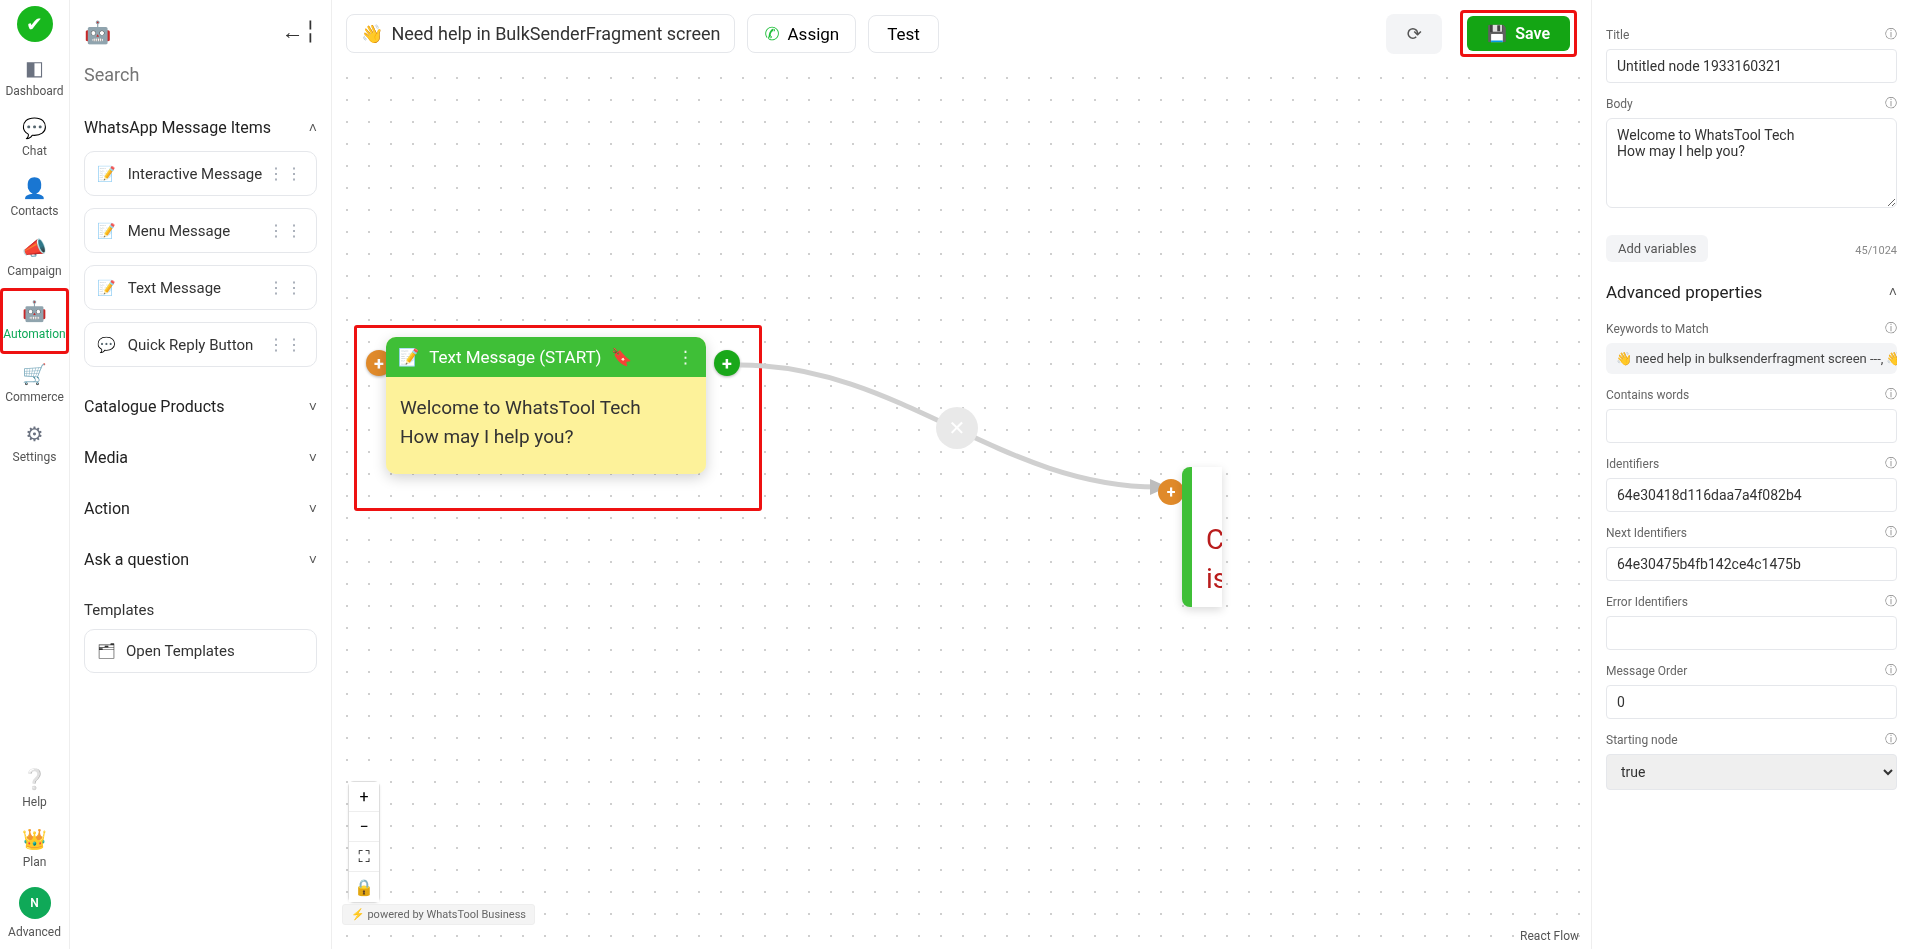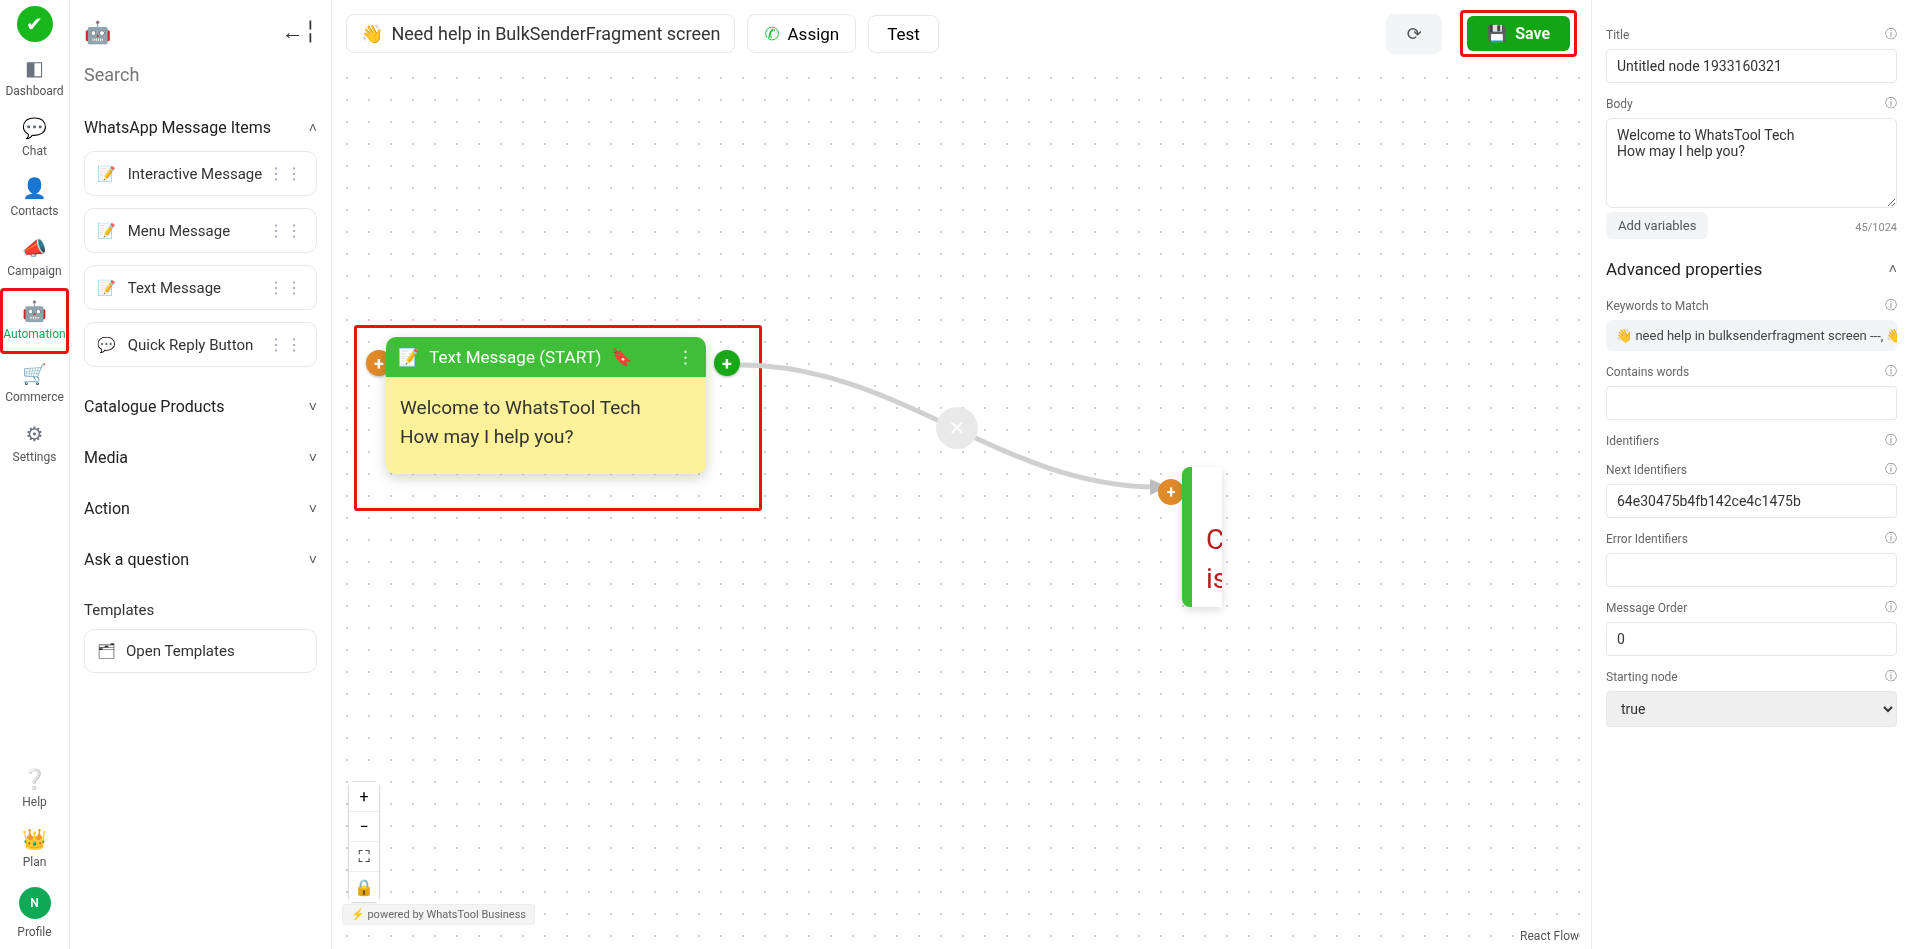--- a/index.html
+++ b/index.html
@@ -66,21 +66,21 @@
   .rnode .txt { position:absolute; left:14px; top:53px; font-size:28px; color:#b91c1c; line-height:1.4;}
 
   
   .props { width:320px; border-left:1px solid #eee; padding:14px 14px 20px; overflow:auto;}
   .p-label { font-size:12px; color:#666; display:flex; align-items:center; justify-content:space-between; margin:12px 0 6px;}
   .info-ic { color:#888; font-size:12px; cursor:default;}
   .p-input { width:100%; border:1px solid #e5e7eb; border-radius:4px; padding:8px 10px; font-size:14px; color:#333;}
   .p-textarea { width:100%; border:1px solid #e5e7eb; border-radius:6px; padding:8px 10px; font-size:14px; color:#333; height:90px; resize:vertical; white-space:pre-line;}
   .counter { text-align:right; font-size:11px; color:#888; margin-top:4px;}
   .addvar { background:#f3f4f6; border:none; border-radius:6px; padding:6px 12px; font-size:13px; cursor:pointer; color:#555;}
-  .varline { display:flex; align-items:center; gap:6px; margin-top:0;}
+  .varline { display:flex; align-items:center; gap:6px; margin-top:23px;}
   .adv-head { display:flex; align-items:center; justify-content:space-between; font-size:17px; color:#222; padding:20px 0 6px; cursor:pointer;}
   .kw-pill { background:#f3f4f6; border-radius:6px; padding:8px 10px; font-size:13px; color:#444; white-space:nowrap; overflow:hidden;}
   select.p-input { appearance:auto; }
 
   .ic { display:inline-block; }
 </style>
 </head>
 <body>
 
 <div class="app">
@@ -90,21 +90,21 @@
     <div class="navitem"><span class="ni-ic">◧</span><span>Dashboard</span></div>
     <div class="navitem"><span class="ni-ic">💬</span><span>Chat</span></div>
     <div class="navitem"><span class="ni-ic">👤</span><span>Contacts</span></div>
     <div class="navitem"><span class="ni-ic">📣</span><span>Campaign</span></div>
     <div class="navitem active highlight"><span class="ni-ic">🤖</span><span>Automation</span></div>
     <div class="navitem"><span class="ni-ic">🛒</span><span>Commerce</span></div>
     <div class="navitem"><span class="ni-ic">⚙</span><span>Settings</span></div>
     <div class="spacer"></div>
     <div class="navitem"><span class="ni-ic">❔</span><span>Help</span></div>
     <div class="navitem"><span class="ni-ic plan-ic">👑</span><span>Plan</span></div>
-    <div class="navitem"><span class="profile-ic">N</span><span style="display:block;margin-top:6px;">Profile</span></div>
+    <div class="navitem"><span class="profile-ic">N</span><span style="display:block;margin-top:6px;">Advanced</span></div>
   </div>
 
   <div class="leftpanel">
     <div class="lp-top">
       <span class="bot-ic">🤖</span>
       <span class="back-arrow">←╎</span>
     </div>
     <input class="search" placeholder="Search" style="">
     <div class="section-head">
       <span>WhatsApp Message Items</span>
@@ -257,20 +257,21 @@
     <div class="p-label">
         <span>Contains words</span>
         <span class="info-ic">ⓘ</span>
       </div>
     <input class="p-input" value="" style="">
 
     <div class="p-label">
         <span>Identifiers</span>
         <span class="info-ic">ⓘ</span>
       </div>
+    <input class="p-input" value="64e30418d116daa7a4f082b4" style="">
 
     <div class="p-label">
         <span>Next Identifiers</span>
         <span class="info-ic">ⓘ</span>
       </div>
     <input class="p-input" value="64e30475b4fb142ce4c1475b" style="">
 
     <div class="p-label">
         <span>Error Identifiers</span>
         <span class="info-ic">ⓘ</span>

